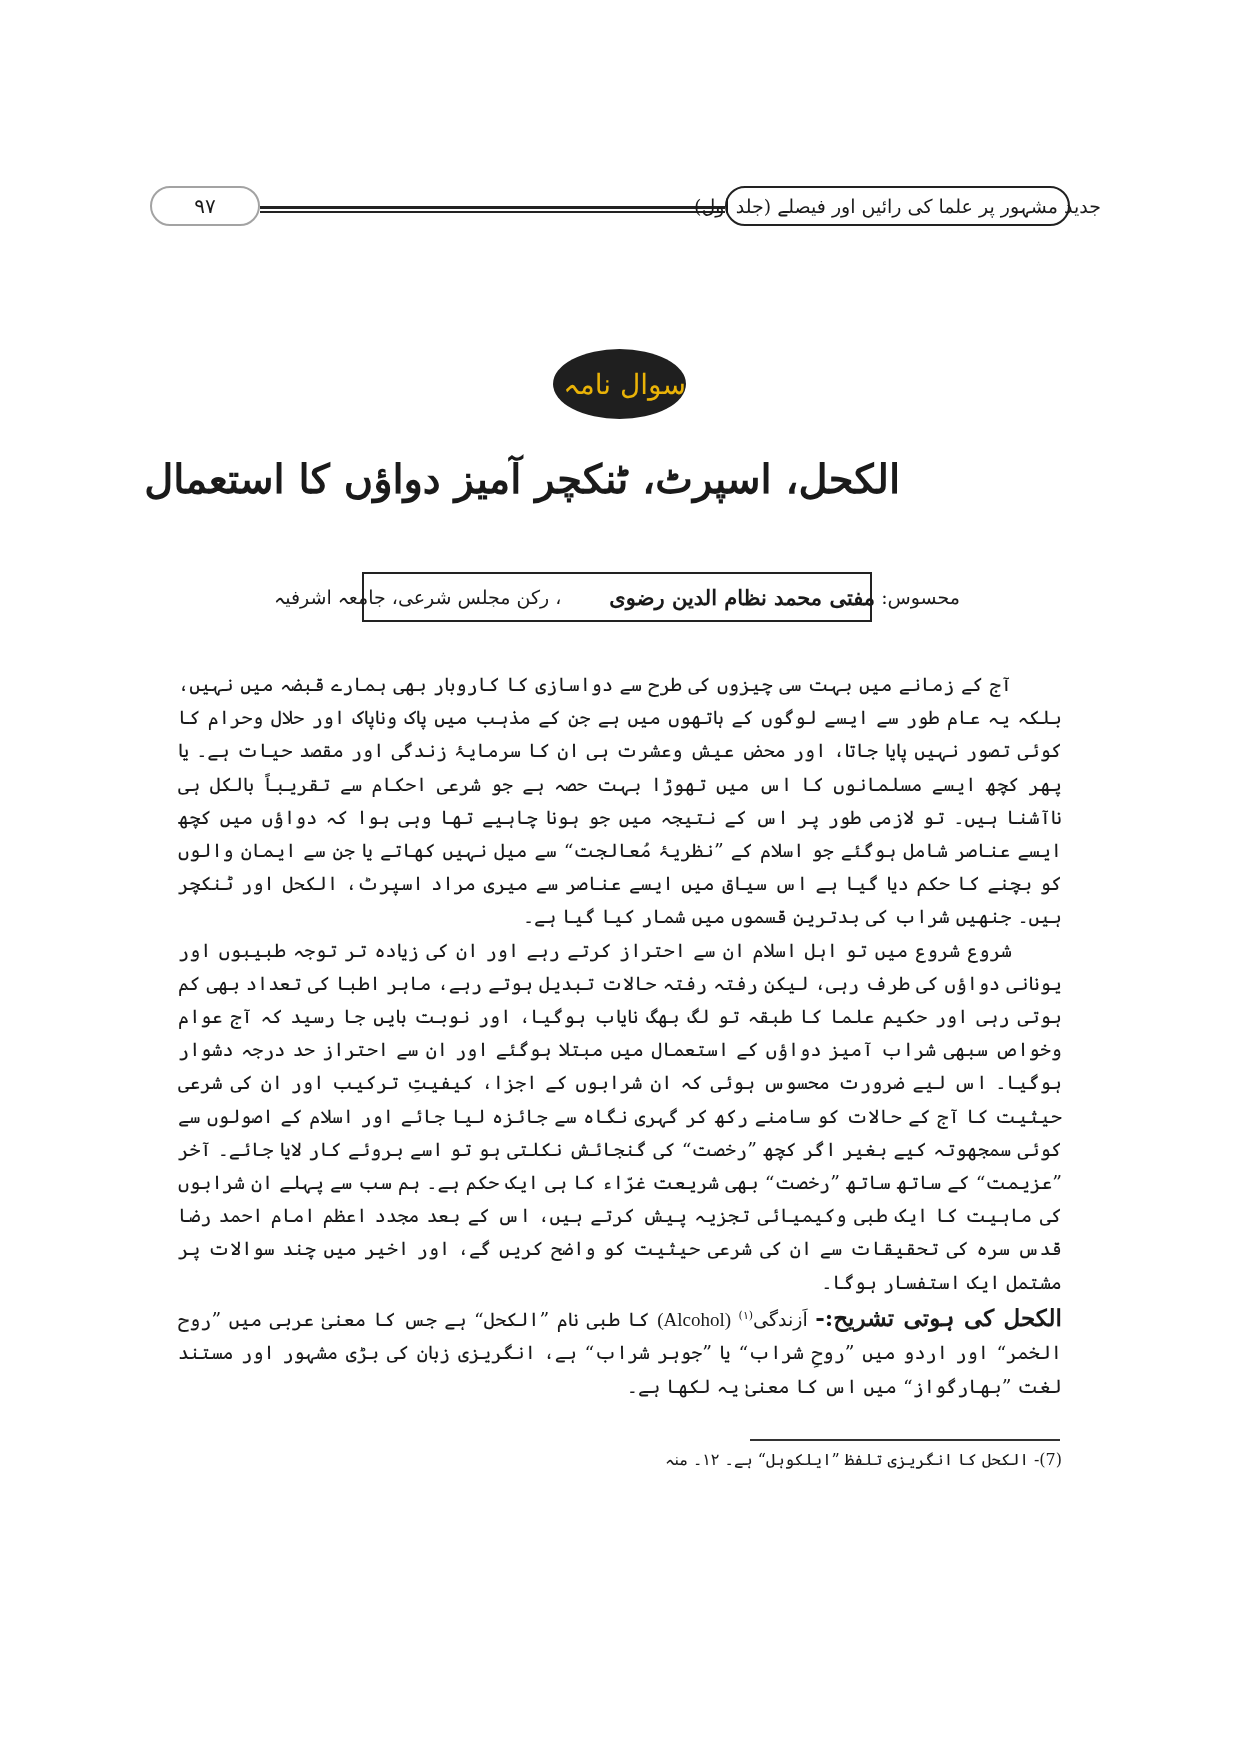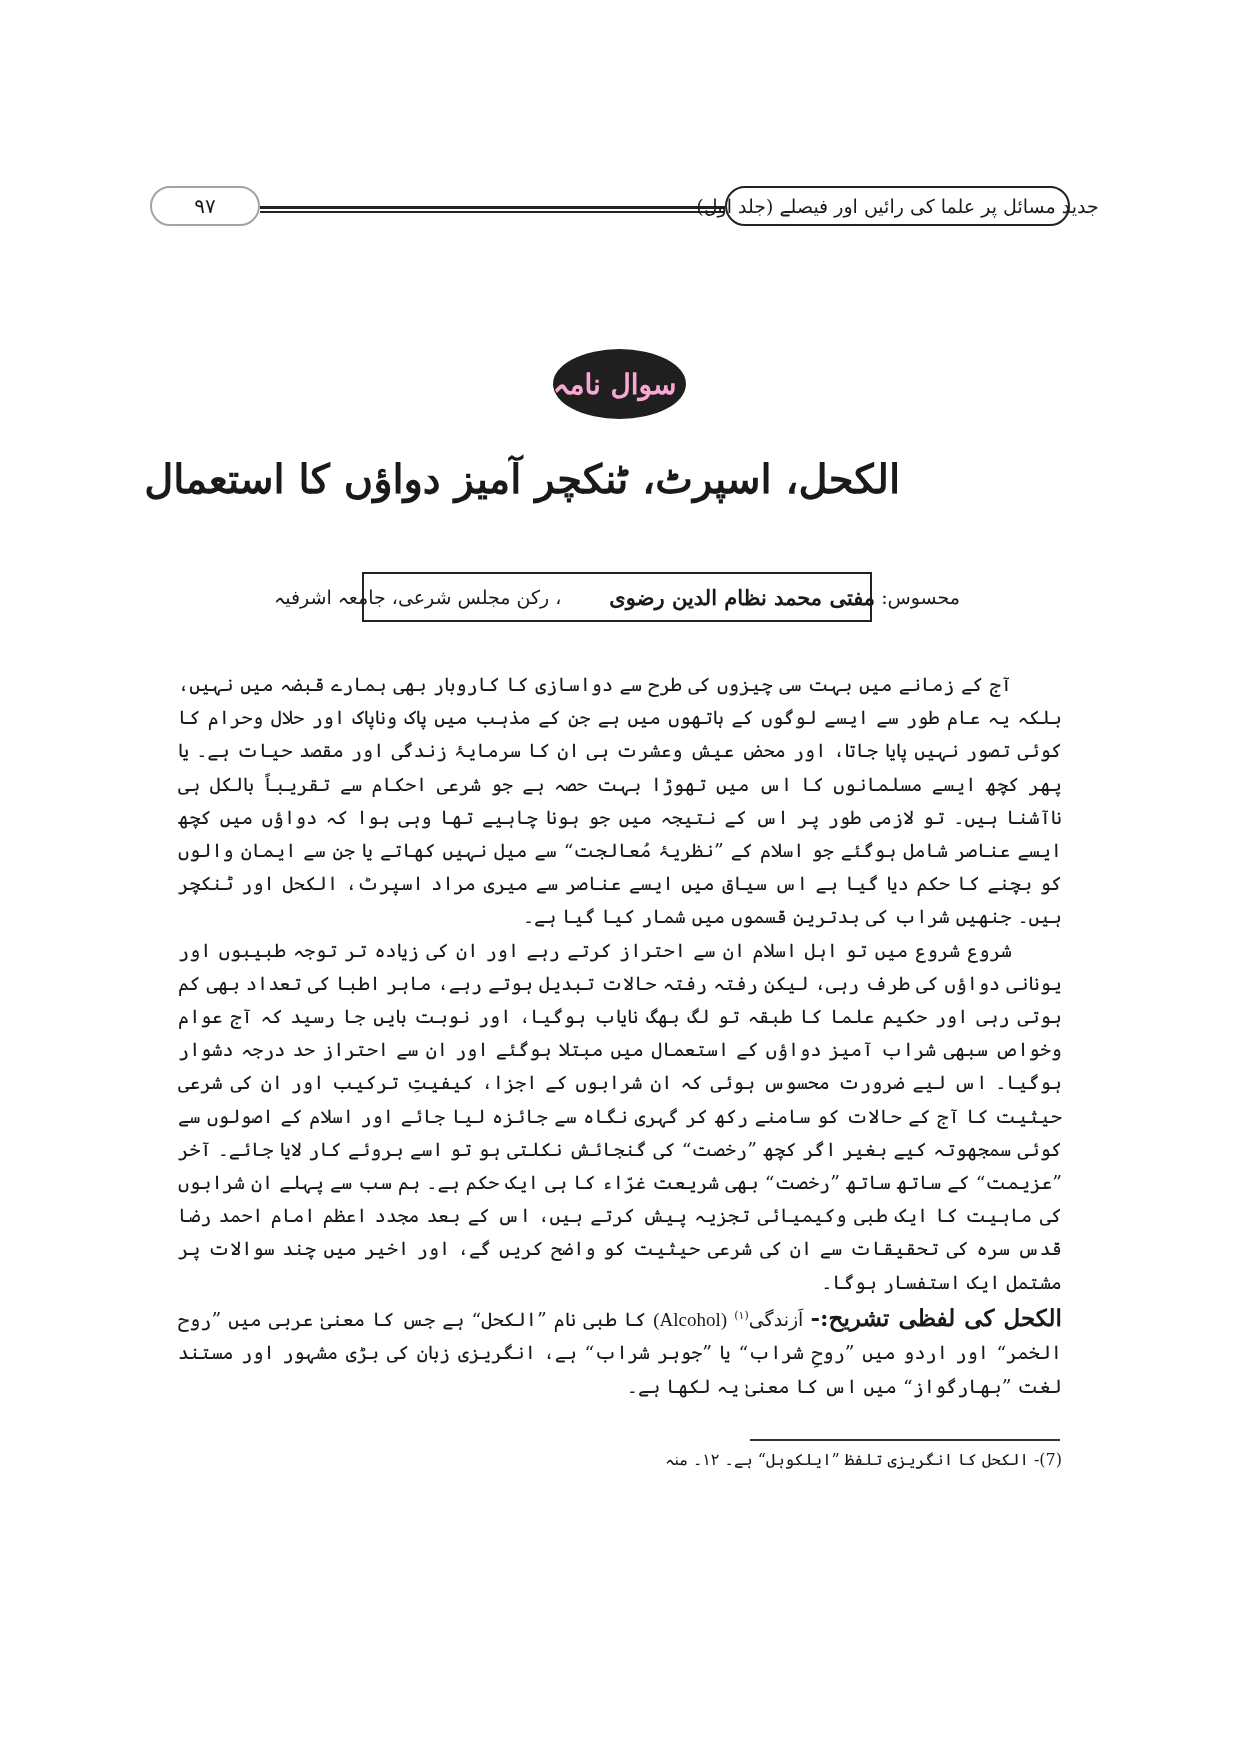--- a/index.html
+++ b/index.html
@@ -15,22 +15,22 @@
   .title-pill { position: absolute; right: 0; top: 0; width: 345px; height: 40px;
                 border: 2px solid #222; border-radius: 22px; box-sizing: border-box;
                 display: flex; align-items: center; justify-content: center;
                 font-size: 19px; direction: rtl; white-space: nowrap; }
   .header-rule { position: absolute; left: 110px; right: 345px; top: 20px; height: 7px;
                  border-top: 3px solid #222; border-bottom: 2px solid #222; box-sizing: border-box; }
 
   
   .oval-badge { position: absolute; left: 553px; top: 349px; width: 133px; height: 70px;
                 background: #1f1f1f; border-radius: 50%;
-                display: flex; align-items: center; justify-content: flex-end;
-                color: #f9a8d4; font-size: 28px; direction: rtl; font-weight: bold; }
+                display: flex; align-items: center; justify-content: flex-start;
+                color: #eab308; font-size: 28px; direction: rtl; }
 
   
   .main-title { position: absolute; left: 340px; top: 455px; width: 560px; text-align: right;
                 font-size: 40px; direction: rtl; font-weight: bold; white-space: nowrap; }
 
   
   .compiler-box { position: absolute; left: 362px; top: 572px; width: 510px; height: 50px;
                   border: 2px solid #222; box-sizing: border-box;
                   display: flex; align-items: center; justify-content: center;
                   direction: rtl; font-size: 19px; white-space: nowrap; }
@@ -50,38 +50,38 @@
                    border-top: 2px solid #333; }
   .footnote { position: absolute; left: 650px; top: 1450px; width: 412px; direction: rtl;
               text-align: right; font-size: 16px; }
 </style>
 </head>
 <body>
 
 <div class="running-header">
   <div class="page-pill">۹۷</div>
   <div class="header-rule"></div>
-  <div class="title-pill">جدید مسائل پر علما کی رائیں اور فیصلے (جلد اول)</div>
+  <div class="title-pill">جدید مشہور پر علما کی رائیں اور فیصلے (جلد اول)</div>
 </div>
 
 <div class="oval-badge">
   <span>سوال نامہ</span>
 </div>
 
 <div class="main-title">الکحل، اسپرٹ، ٹنکچر آمیز دواؤں کا استعمال</div>
 
 <div class="compiler-box">
   <span>محسوس:</span>&nbsp;<span class="name">مفتی محمد نظام الدین رضوی</span><span>، رکن مجلس شرعی، جامعہ اشرفیہ</span>
 </div>
 
 <div class="body-text">
   <p class="indent">آج کے زمانے میں بہت سی چیزوں کی طرح سے دواسازی کا کاروبار بھی ہمارے قبضہ میں نہیں، بلکہ یہ عام طور سے ایسے لوگوں کے ہاتھوں میں ہے جن کے مذہب میں پاک وناپاک اور حلال وحرام کا کوئی تصور نہیں پایا جاتا، اور محض عیش وعشرت ہی ان کا سرمایۂ زندگی اور مقصد حیات ہے۔ یا پھر کچھ ایسے مسلمانوں کا اس میں تھوڑا بہت حصہ ہے جو شرعی احکام سے تقریباً بالکل ہی ناآشنا ہیں۔ تو لازمی طور پر اس کے نتیجہ میں جو ہونا چاہیے تھا وہی ہوا کہ دواؤں میں کچھ ایسے عناصر شامل ہوگئے جو اسلام کے ”نظریۂ مُعالجت“ سے میل نہیں کھاتے یا جن سے ایمان والوں کو بچنے کا حکم دیا گیا ہے اس سیاق میں ایسے عناصر سے میری مراد اسپرٹ، الکحل اور ٹنکچر ہیں۔ جنھیں شراب کی بدترین قسموں میں شمار کیا گیا ہے۔</p>
   <p class="indent">شروع شروع میں تو اہل اسلام ان سے احتراز کرتے رہے اور ان کی زیادہ تر توجہ طبیبوں اور یونانی دواؤں کی طرف رہی، لیکن رفتہ رفتہ حالات تبدیل ہوتے رہے، ماہر اطبا کی تعداد بھی کم ہوتی رہی اور حکیم علما کا طبقہ تو لگ بھگ نایاب ہوگیا، اور نوبت بایں جا رسید کہ آج عوام وخواص سبھی شراب آمیز دواؤں کے استعمال میں مبتلا ہوگئے اور ان سے احتراز حد درجہ دشوار ہوگیا۔ اس لیے ضرورت محسوس ہوئی کہ ان شرابوں کے اجزا، کیفیتِ ترکیب اور ان کی شرعی حیثیت کا آج کے حالات کو سامنے رکھ کر گہری نگاہ سے جائزہ لیا جائے اور اسلام کے اصولوں سے کوئی سمجھوتہ کیے بغیر اگر کچھ ”رخصت“ کی گنجائش نکلتی ہو تو اسے بروئے کار لایا جائے۔ آخر ”عزیمت“ کے ساتھ ساتھ ”رخصت“ بھی شریعت غرّاء کا ہی ایک حکم ہے۔ ہم سب سے پہلے ان شرابوں کی ماہیت کا ایک طبی وکیمیائی تجزیہ پیش کرتے ہیں، اس کے بعد مجدد اعظم امام احمد رضا قدس سرہ کی تحقیقات سے ان کی شرعی حیثیت کو واضح کریں گے، اور اخیر میں چند سوالات پر مشتمل ایک استفسار ہوگا۔</p>
   <p>
-    <span class="section-heading">الکحل کی لفظی تشریح:-</span>
+    <span class="section-heading">الکحل کی ہوتی تشریح:-</span>
     <span>اَزندگی</span><sup class="fn">(۱)</sup>
     <span class="latin">(Alcohol)</span>
     <span>کا طبی نام ”الکحل“ ہے جس کا معنیٰ عربی میں ”روح الخمر“ اور اردو میں ”روحِ شراب“ یا ”جوہر شراب“ ہے، انگریزی زبان کی بڑی مشہور اور مستند لغت ”بھارگواز“ میں اس کا معنیٰ یہ لکھا ہے۔</span>
   </p>
 </div>
 
 <div class="footnote-rule"></div>
 <div class="footnote">(7)- الکحل کا انگریزی تلفظ ”ایلکوہل“ ہے۔ ۱۲۔ منہ</div>
 
 </body></html>

